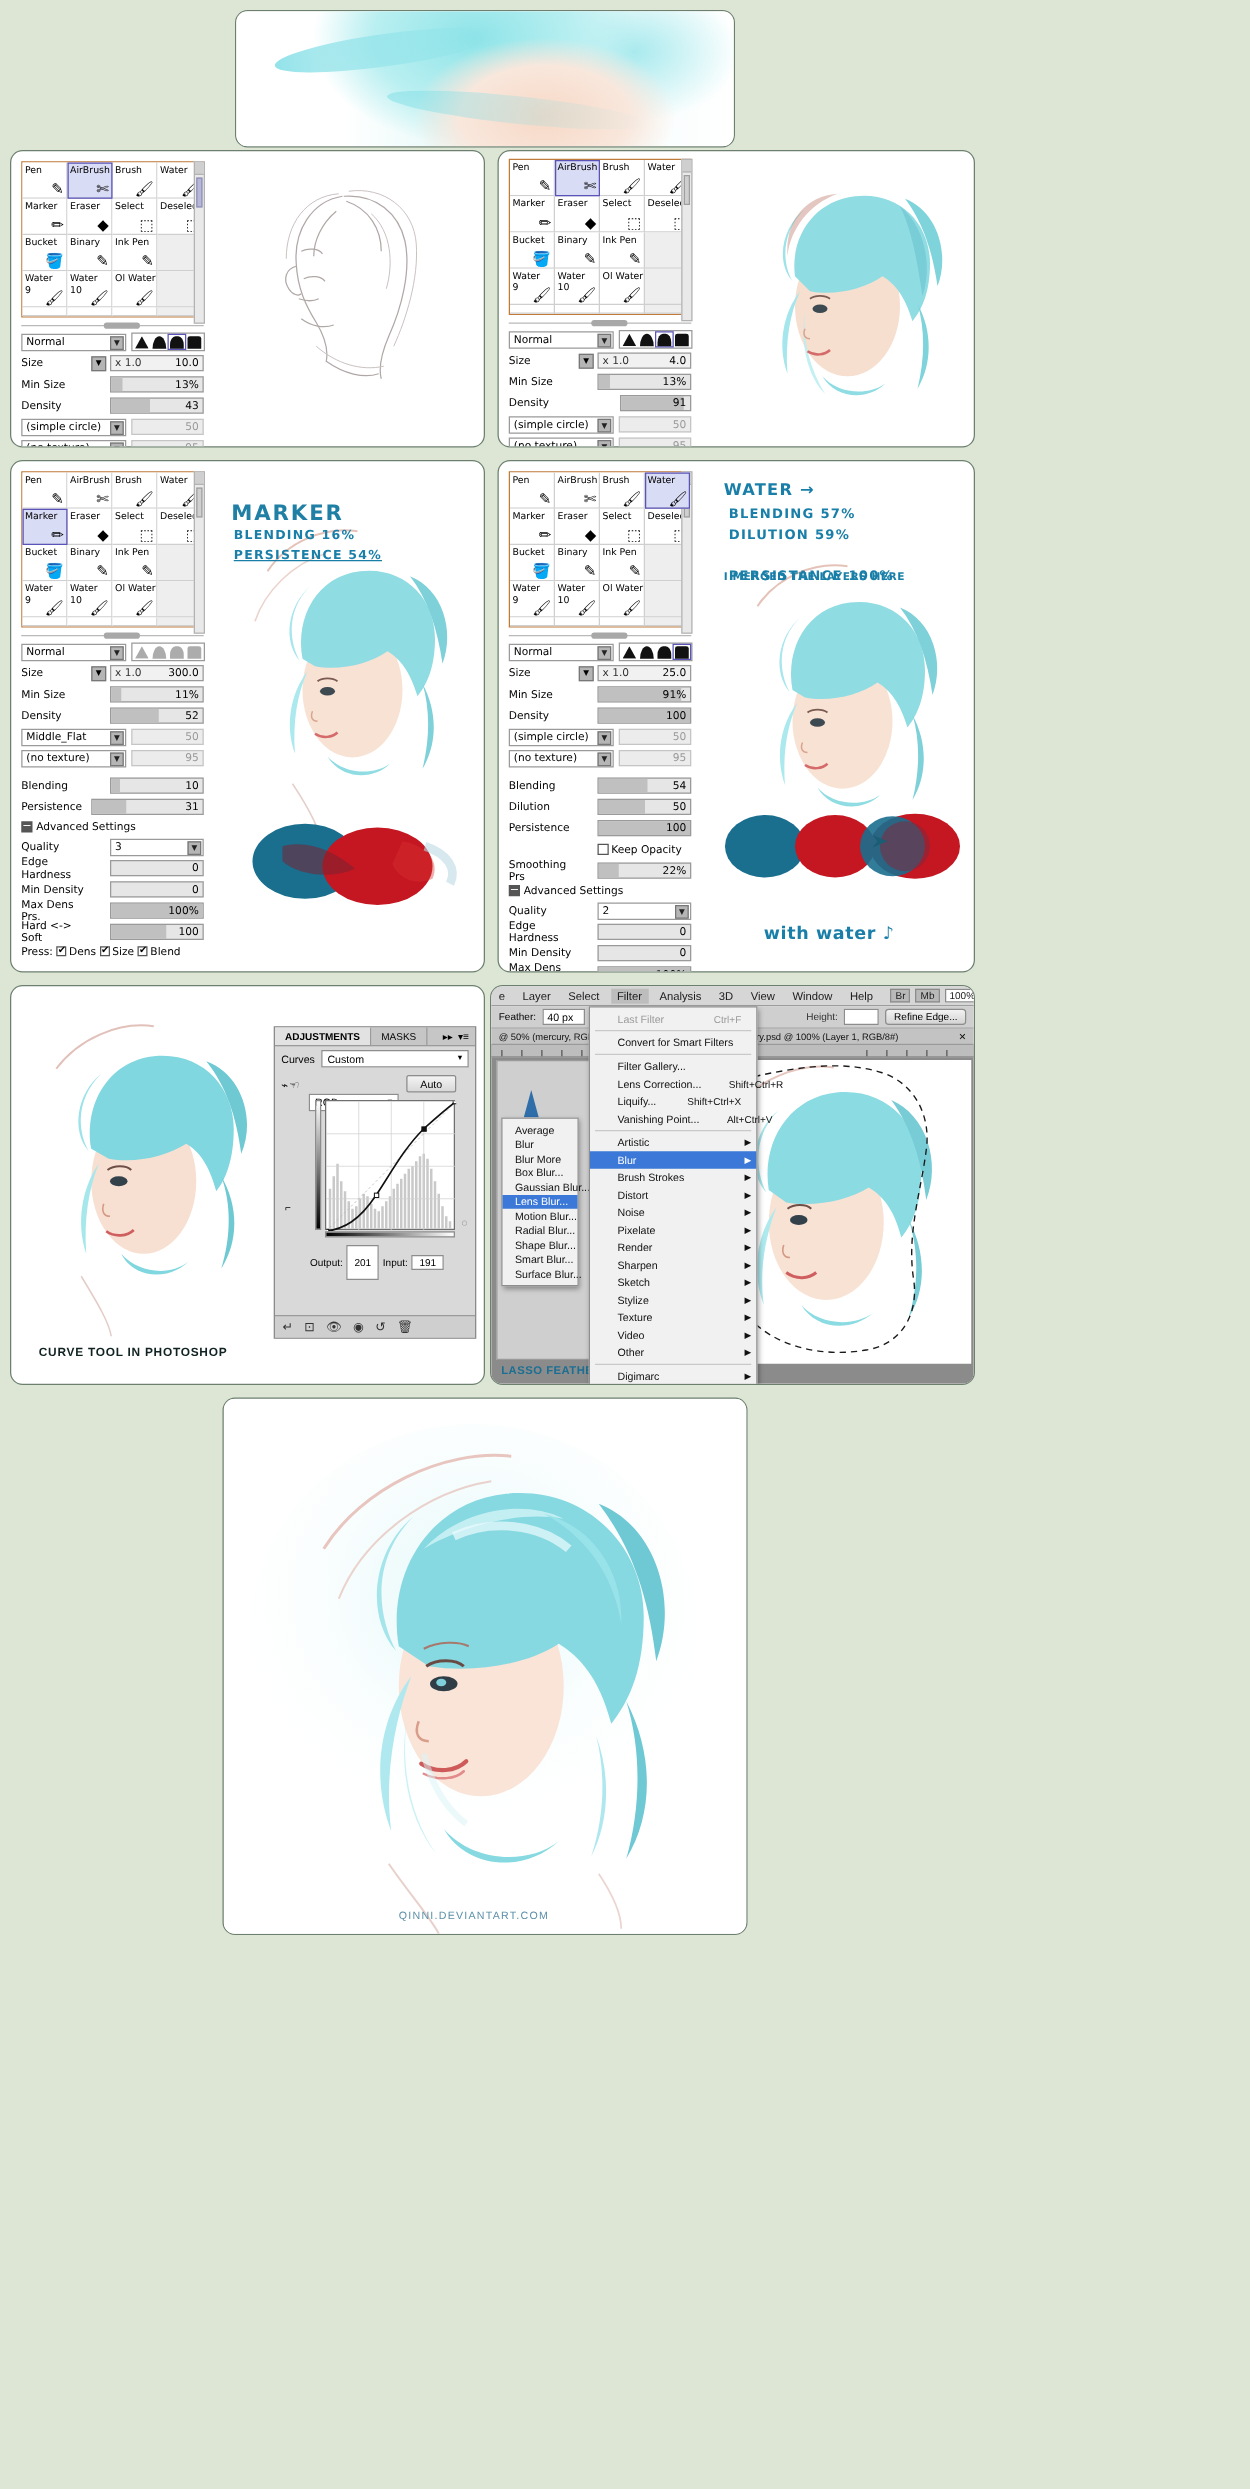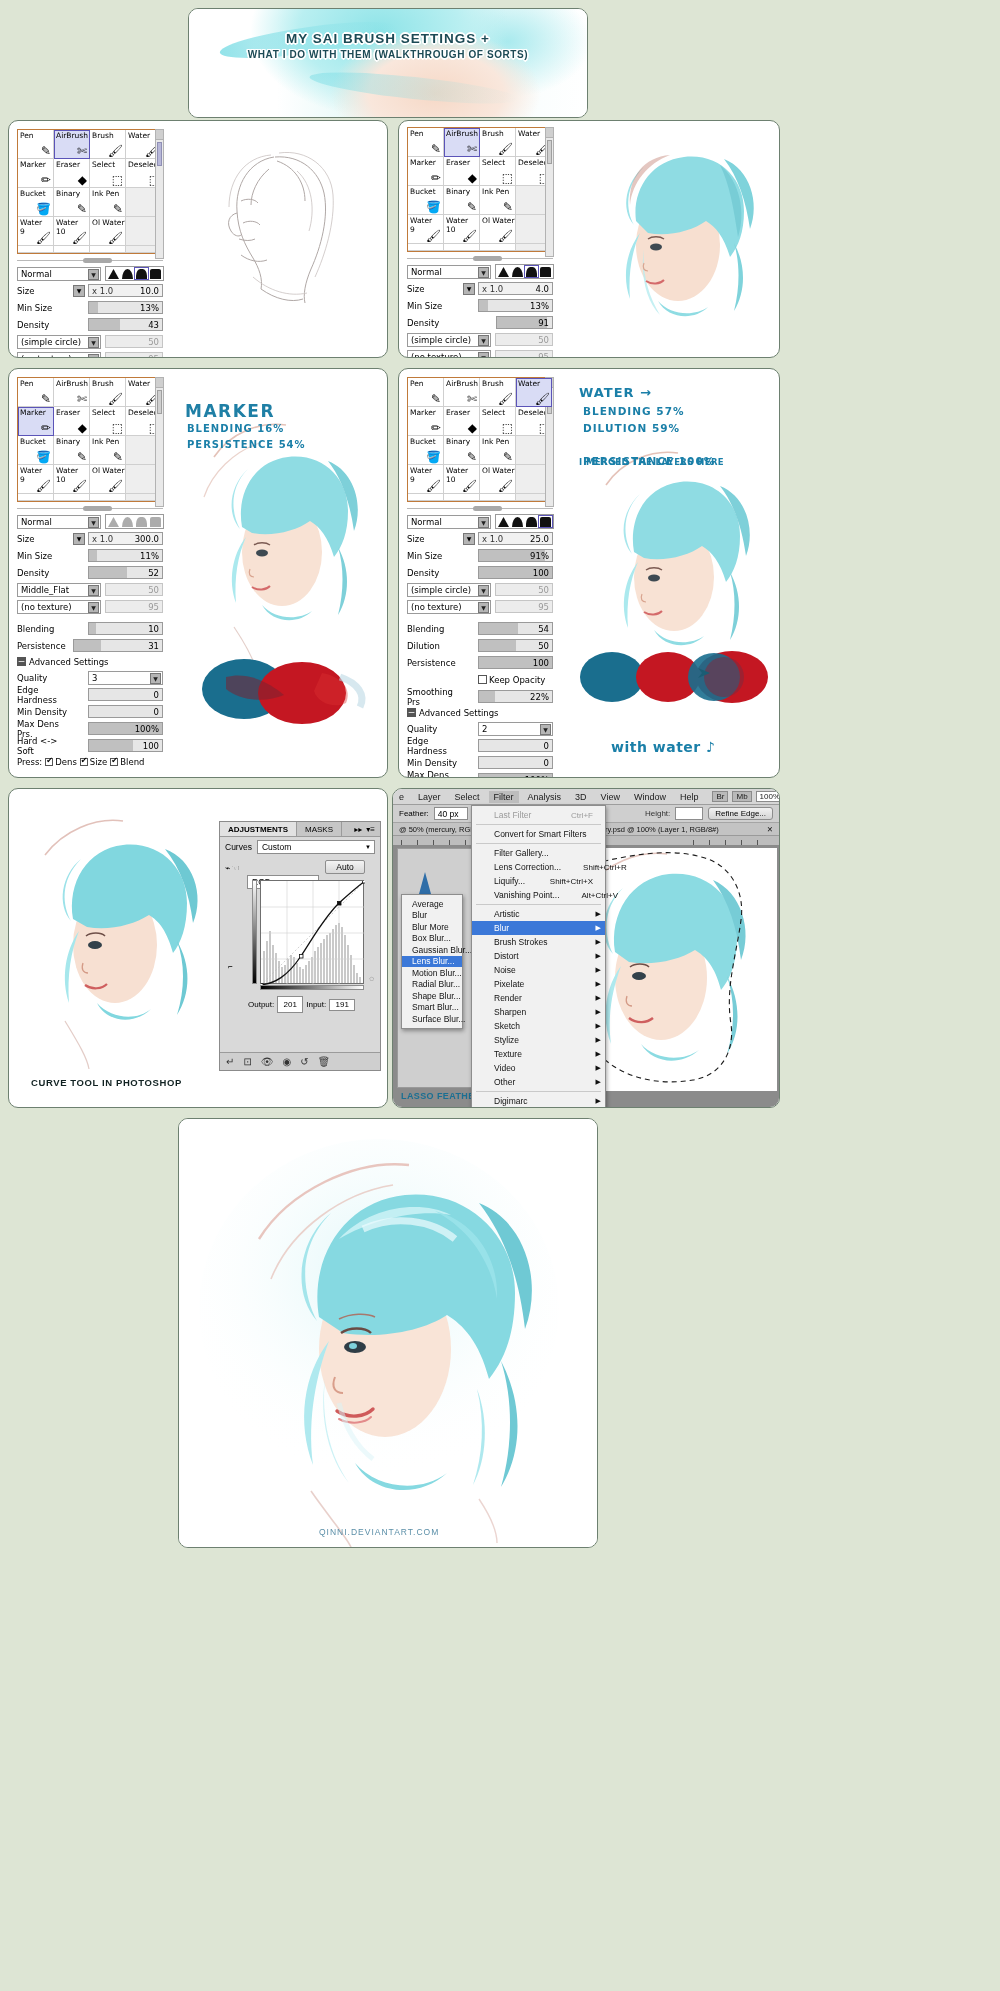--- a/index.html
+++ b/index.html
@@ -191,24 +191,20 @@
 
   .sig{ position:absolute; font-size:8.5px; letter-spacing:1px; color:#5b8fa8; }
 </style>
 </head>
 <body>
 
 <div class="card" id="banner">
   <div class="banner-art"></div>
   <div class="banner-hair-streak" style="left:30px;top:18px;width:180px;height:26px;transform:rotate(-8deg);"></div>
   <div class="banner-hair-streak" style="left:120px;top:68px;width:210px;height:22px;transform:rotate(6deg);opacity:.6;"></div>
-  <div class="banner-title-wrap">
-    <div class="banner-t1">MY SAI BRUSH SETTINGS +</div>
-    <div class="banner-t2">WHAT I DO WITH THEM (WALKTHROUGH OF SORTS)</div>
-  </div>
 </div>
 
 <div class="card" style="left:8px;top:120px;width:380px;height:238px;">
 
   <div class="artwrap" style="left:170px;top:6px;width:205px;height:226px;">
     <svg viewBox="0 0 205 226" width="205" height="226">
       <g fill="none" stroke="#b0a8a6" stroke-width="1">
         <path d="M95 30 C70 34 56 58 58 84 C59 104 66 118 74 131 C80 141 84 152 82 162 C96 172 112 176 124 172"></path>
         <path d="M58 86 C50 88 47 96 52 104 C55 109 60 110 62 108"></path>
         <path d="M62 74 C68 71 76 72 79 76"></path>
@@ -549,21 +545,21 @@
       <ellipse cx="70" cy="312" rx="42" ry="30" fill="#1a6e8e"></ellipse>
       <ellipse cx="128" cy="316" rx="44" ry="31" fill="#c41722"></ellipse>
       <path d="M52 300 C74 294 96 306 110 318 C92 326 66 324 52 312 Z" fill="#7a2331" opacity=".55"></path>
       <path d="M148 296 C168 300 178 312 172 326 C160 332 144 326 140 314 Z" fill="#d33" opacity=".4"></path>
       <path d="M166 300 C184 306 192 318 186 330" stroke="#bcd9e4" fill="none" stroke-width="7" opacity=".6"></path>
     </svg>
   </div>
 
   <div class="hand" style="left:176px;top:32px;font-size:17px;letter-spacing:1.5px;color:#1f7fa5;">MARKER</div>
   <div class="hand" style="left:178px;top:54px;font-size:10px;">BLENDING  16%</div>
-  <div class="hand" style="left:178px;top:70px;font-size:10px;">PERSISTENCE 54%</div>
+  <div class="hand" style="left:178px;top:70px;font-size:10px;text-decoration:underline;">PERSISTENCE 54%</div>
 
   <div class="sai" style="left:8px;top:8px;width:146px;">
     <div class="sai-brushgrid">
       <div class="bcell">
           <span class="lbl">Pen</span>
           <span class="gly">✎</span>
         </div>
       <div class="bcell">
           <span class="lbl">AirBrush</span>
           <span class="gly">✄</span>
@@ -1122,21 +1118,21 @@
       </svg>
     </div>
 
     <div style="position:absolute;left:40px;top:163px;width:104px;height:5px;background:linear-gradient(90deg,#000,#fff);border:1px solid #8d8d8d;"></div>
     <div style="position:absolute;left:32px;top:58px;width:5px;height:104px;background:linear-gradient(0deg,#000,#fff);border:1px solid #8d8d8d;"></div>
     <div style="position:absolute;left:8px;top:140px;font-size:8px;">⌐</div>
     <div style="position:absolute;right:6px;top:152px;font-size:8px;color:#444;">◌</div>
 
     <div style="position:absolute;left:28px;top:174px;display:flex;align-items:center;gap:3px;font-size:8px;">
       <span>Output:</span>
-      <span style="background:#fff;border:1px solid #8d8d8d;width:26px;height:17px;display:flex;align-items:center;justify-content:center;">201</span>
+      <span style="background:#fff;border:1px solid #8d8d8d;width:26px;height:28px;display:flex;align-items:center;justify-content:center;">201</span>
       <span>Input:</span>
       <span style="background:#fff;border:1px solid #8d8d8d;width:26px;height:12px;display:flex;align-items:center;justify-content:center;">191</span>
     </div>
 
     <div style="position:absolute;left:0;right:0;bottom:0;height:18px;background:#cfcfcf;border-top:1px solid #9b9b9b;display:flex;align-items:center;gap:9px;padding-left:6px;font-size:10px;color:#333;">
       <span>↵</span>
       <span>⊡</span>
       <span>👁</span>
       <span>◉</span>
       <span>↺</span>

